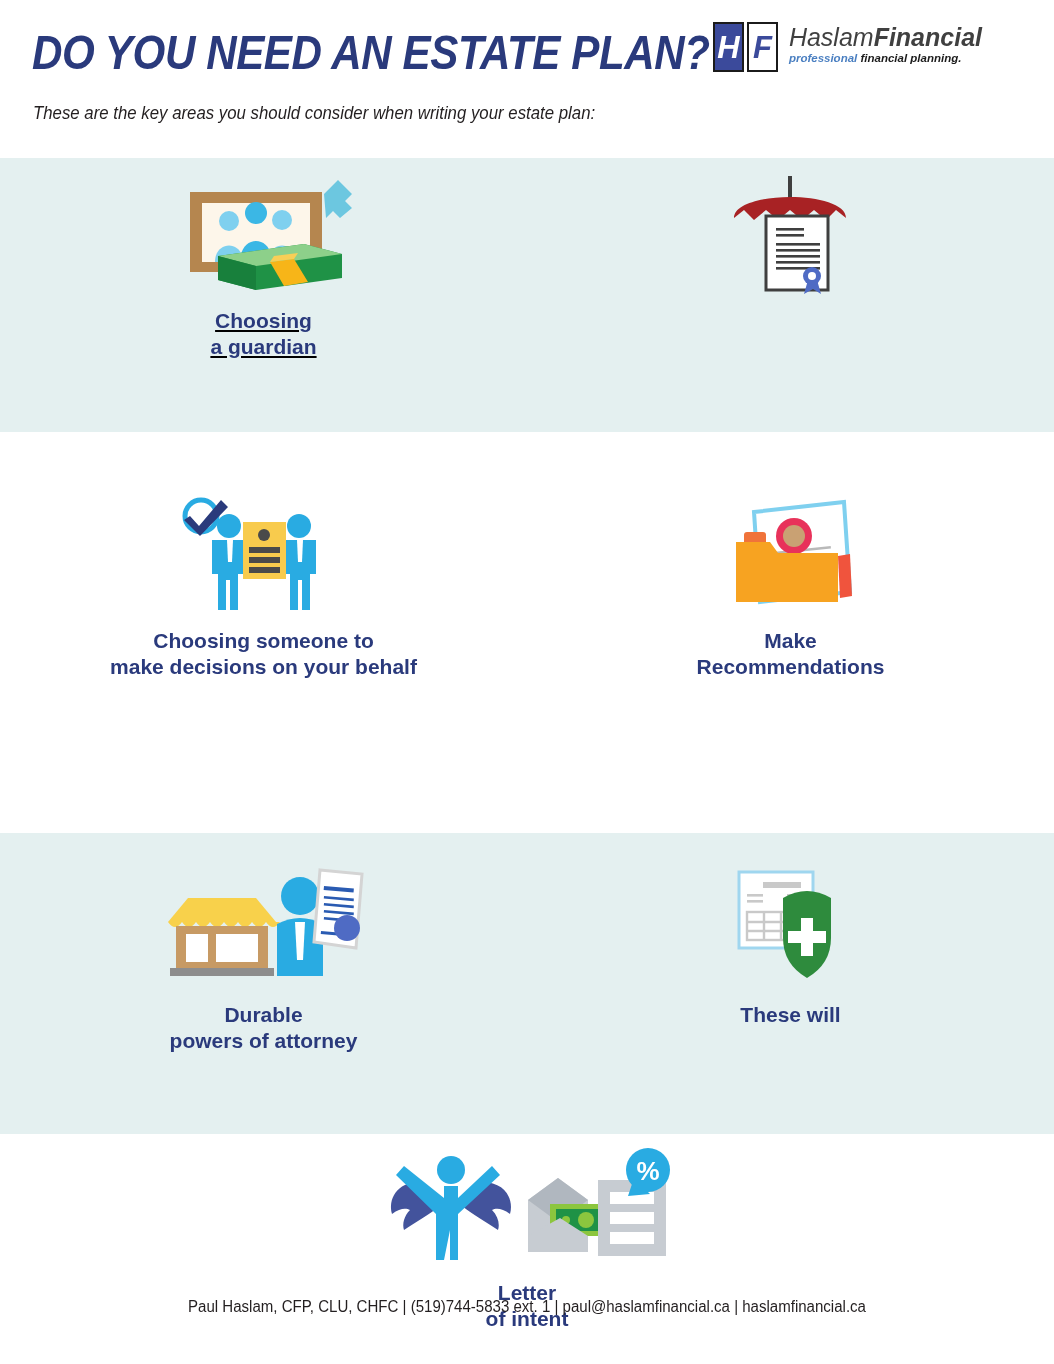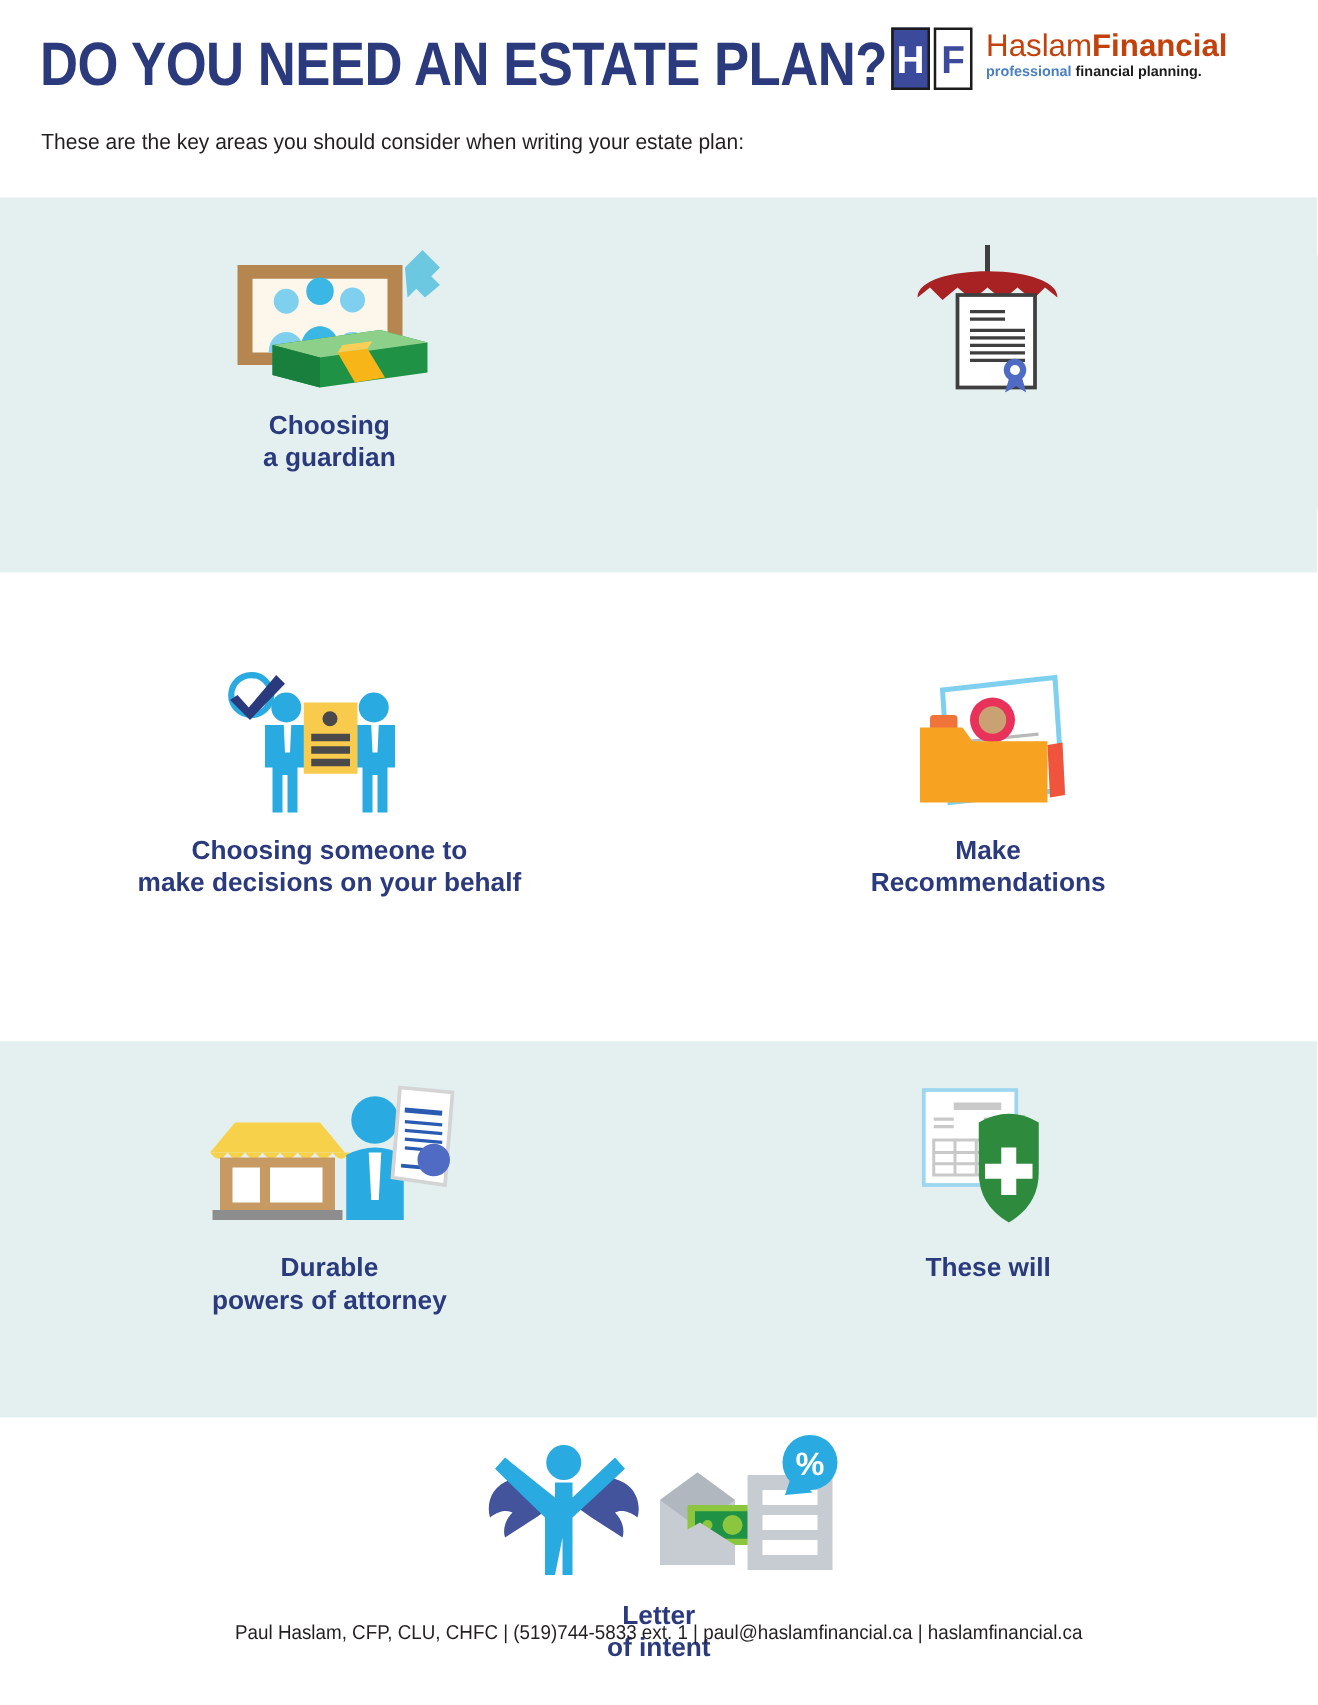--- a/index.html
+++ b/index.html
@@ -14,20 +14,21 @@
     position: relative;
     font-family: "Liberation Sans", "DejaVu Sans", sans-serif;
     overflow: hidden;
   }
 
   
   .header {
     position: relative;
     height: 158px;
     background: #ffffff;
+    font-style: italic;
   }
   .page-title {
     position: absolute;
     left: 32px;
     top: 24px;
     font-size: 49px;
     line-height: 56px;
     font-weight: bold;
     color: #2a3a7c;
     letter-spacing: -0.5px;
@@ -70,21 +71,21 @@
   }
   .logo-box.filled { background: #3b4a9b; color: #ffffff; }
   .logo-box.outline { background: #ffffff; color: #3b4a9b; }
   .logo-words {
     margin-left: 11px;
     padding-top: 2px;
   }
   .logo-name {
     font-size: 25px;
     line-height: 26px;
-    color: #c2410c;
+    color: #404040;
     white-space: nowrap;
   }
   .logo-name .light { font-weight: normal; }
   .logo-name .heavy { font-weight: bold; }
   .logo-tag {
     font-size: 11.5px;
     line-height: 14px;
     white-space: nowrap;
     margin-top: 1px;
   }
@@ -95,21 +96,21 @@
   .band {
     position: absolute;
     left: 0;
     width: 1054px;
     box-sizing: border-box;
   }
   .band.tinted { background: #e4f0f0; }
   .band.plain  { background: #ffffff; }
 
   #band-1 { top: 158px;  height: 300px; }
-  #band-2 { top: 472px;  height: 375px; }
+  #band-2 { top: 432px;  height: 375px; }
   #band-3 { top: 833px;  height: 317px; }
   #band-4 { top: 1134px; height: 230px; }
 
   .cells {
     display: flex;
     width: 100%;
     height: 100%;
   }
   .cell {
     flex: 1 1 50%;
@@ -126,21 +127,21 @@
     margin-top: 14px;
     text-align: center;
     color: #2a3a7c;
     font-weight: bold;
     font-size: 21px;
     line-height: 26px;
     white-space: pre-line;
   }
 
   
-  #band-1 .cell { padding-top: 36px; }
+  #band-1 .cell { padding-top: 16px; text-decoration: underline; }
   #band-1 .cell-icon { height: 120px; }
   #band-2 .cell { padding-top: 62px; }
   #band-2 .cell-icon { height: 120px; }
   #band-3 .cell { padding-top: 30px; }
   #band-3 .cell-icon { height: 125px; }
 
   
   #band-4 .single {
     display: flex;
     flex-direction: column;

